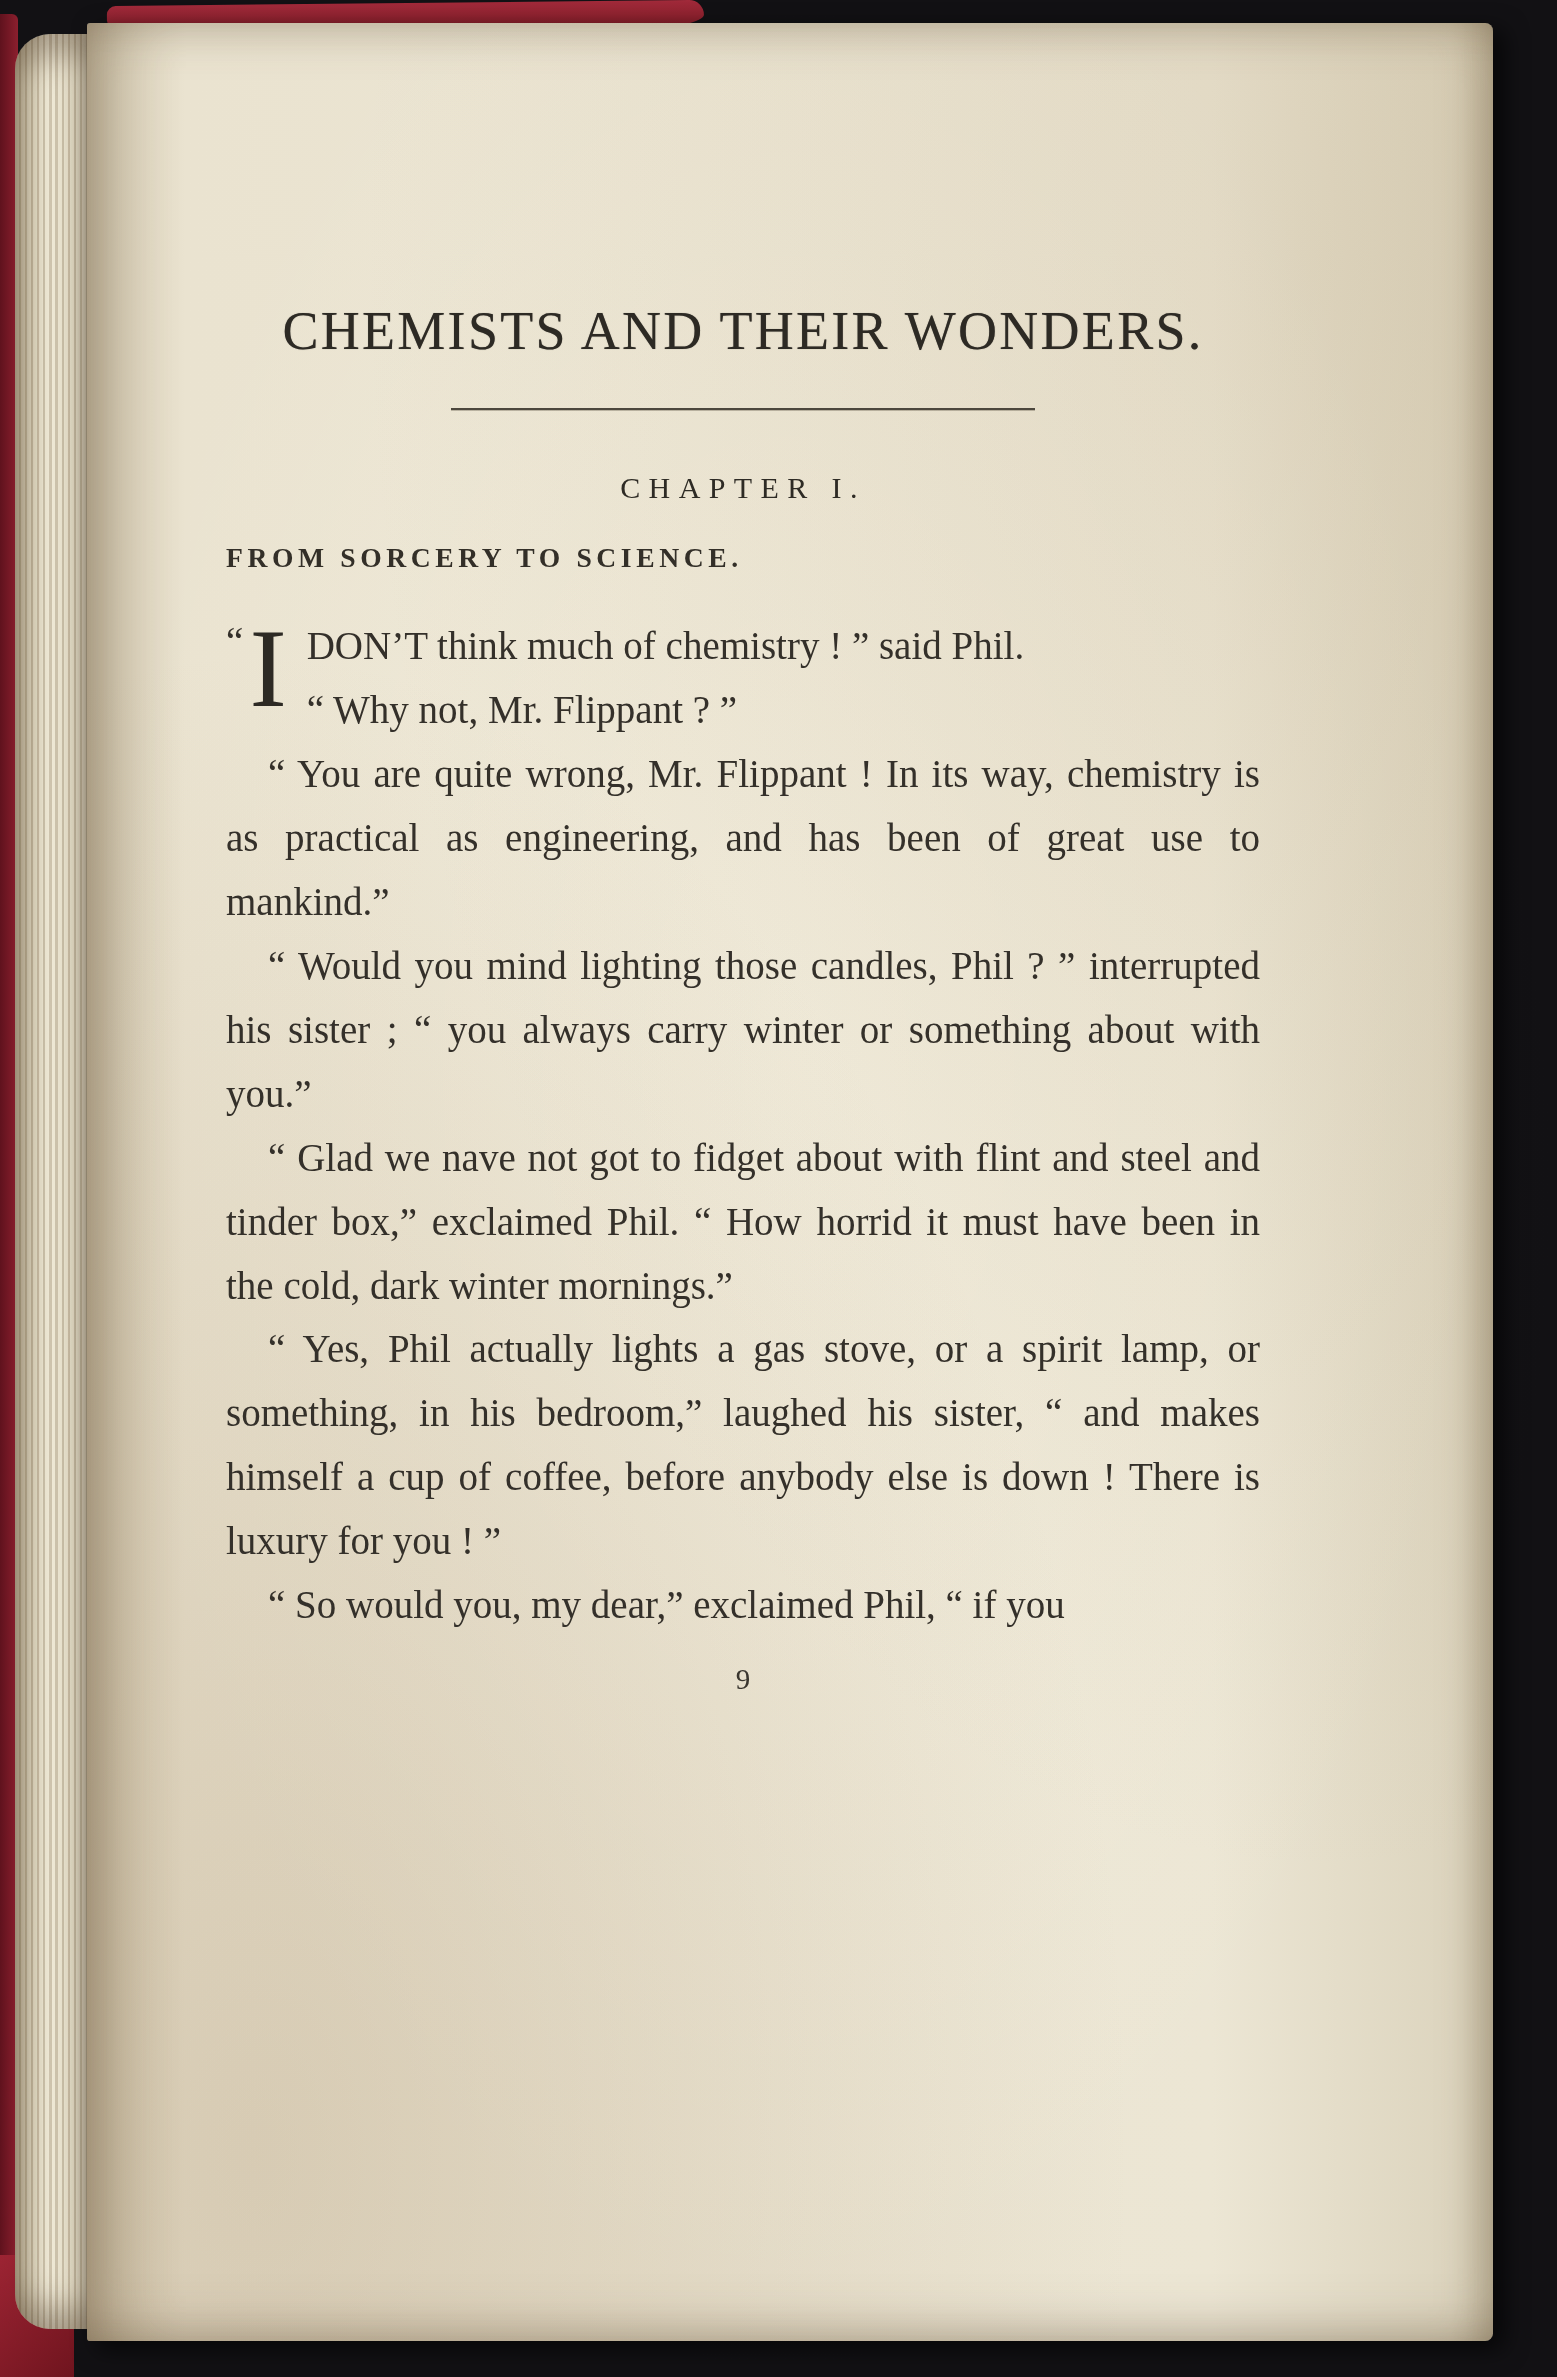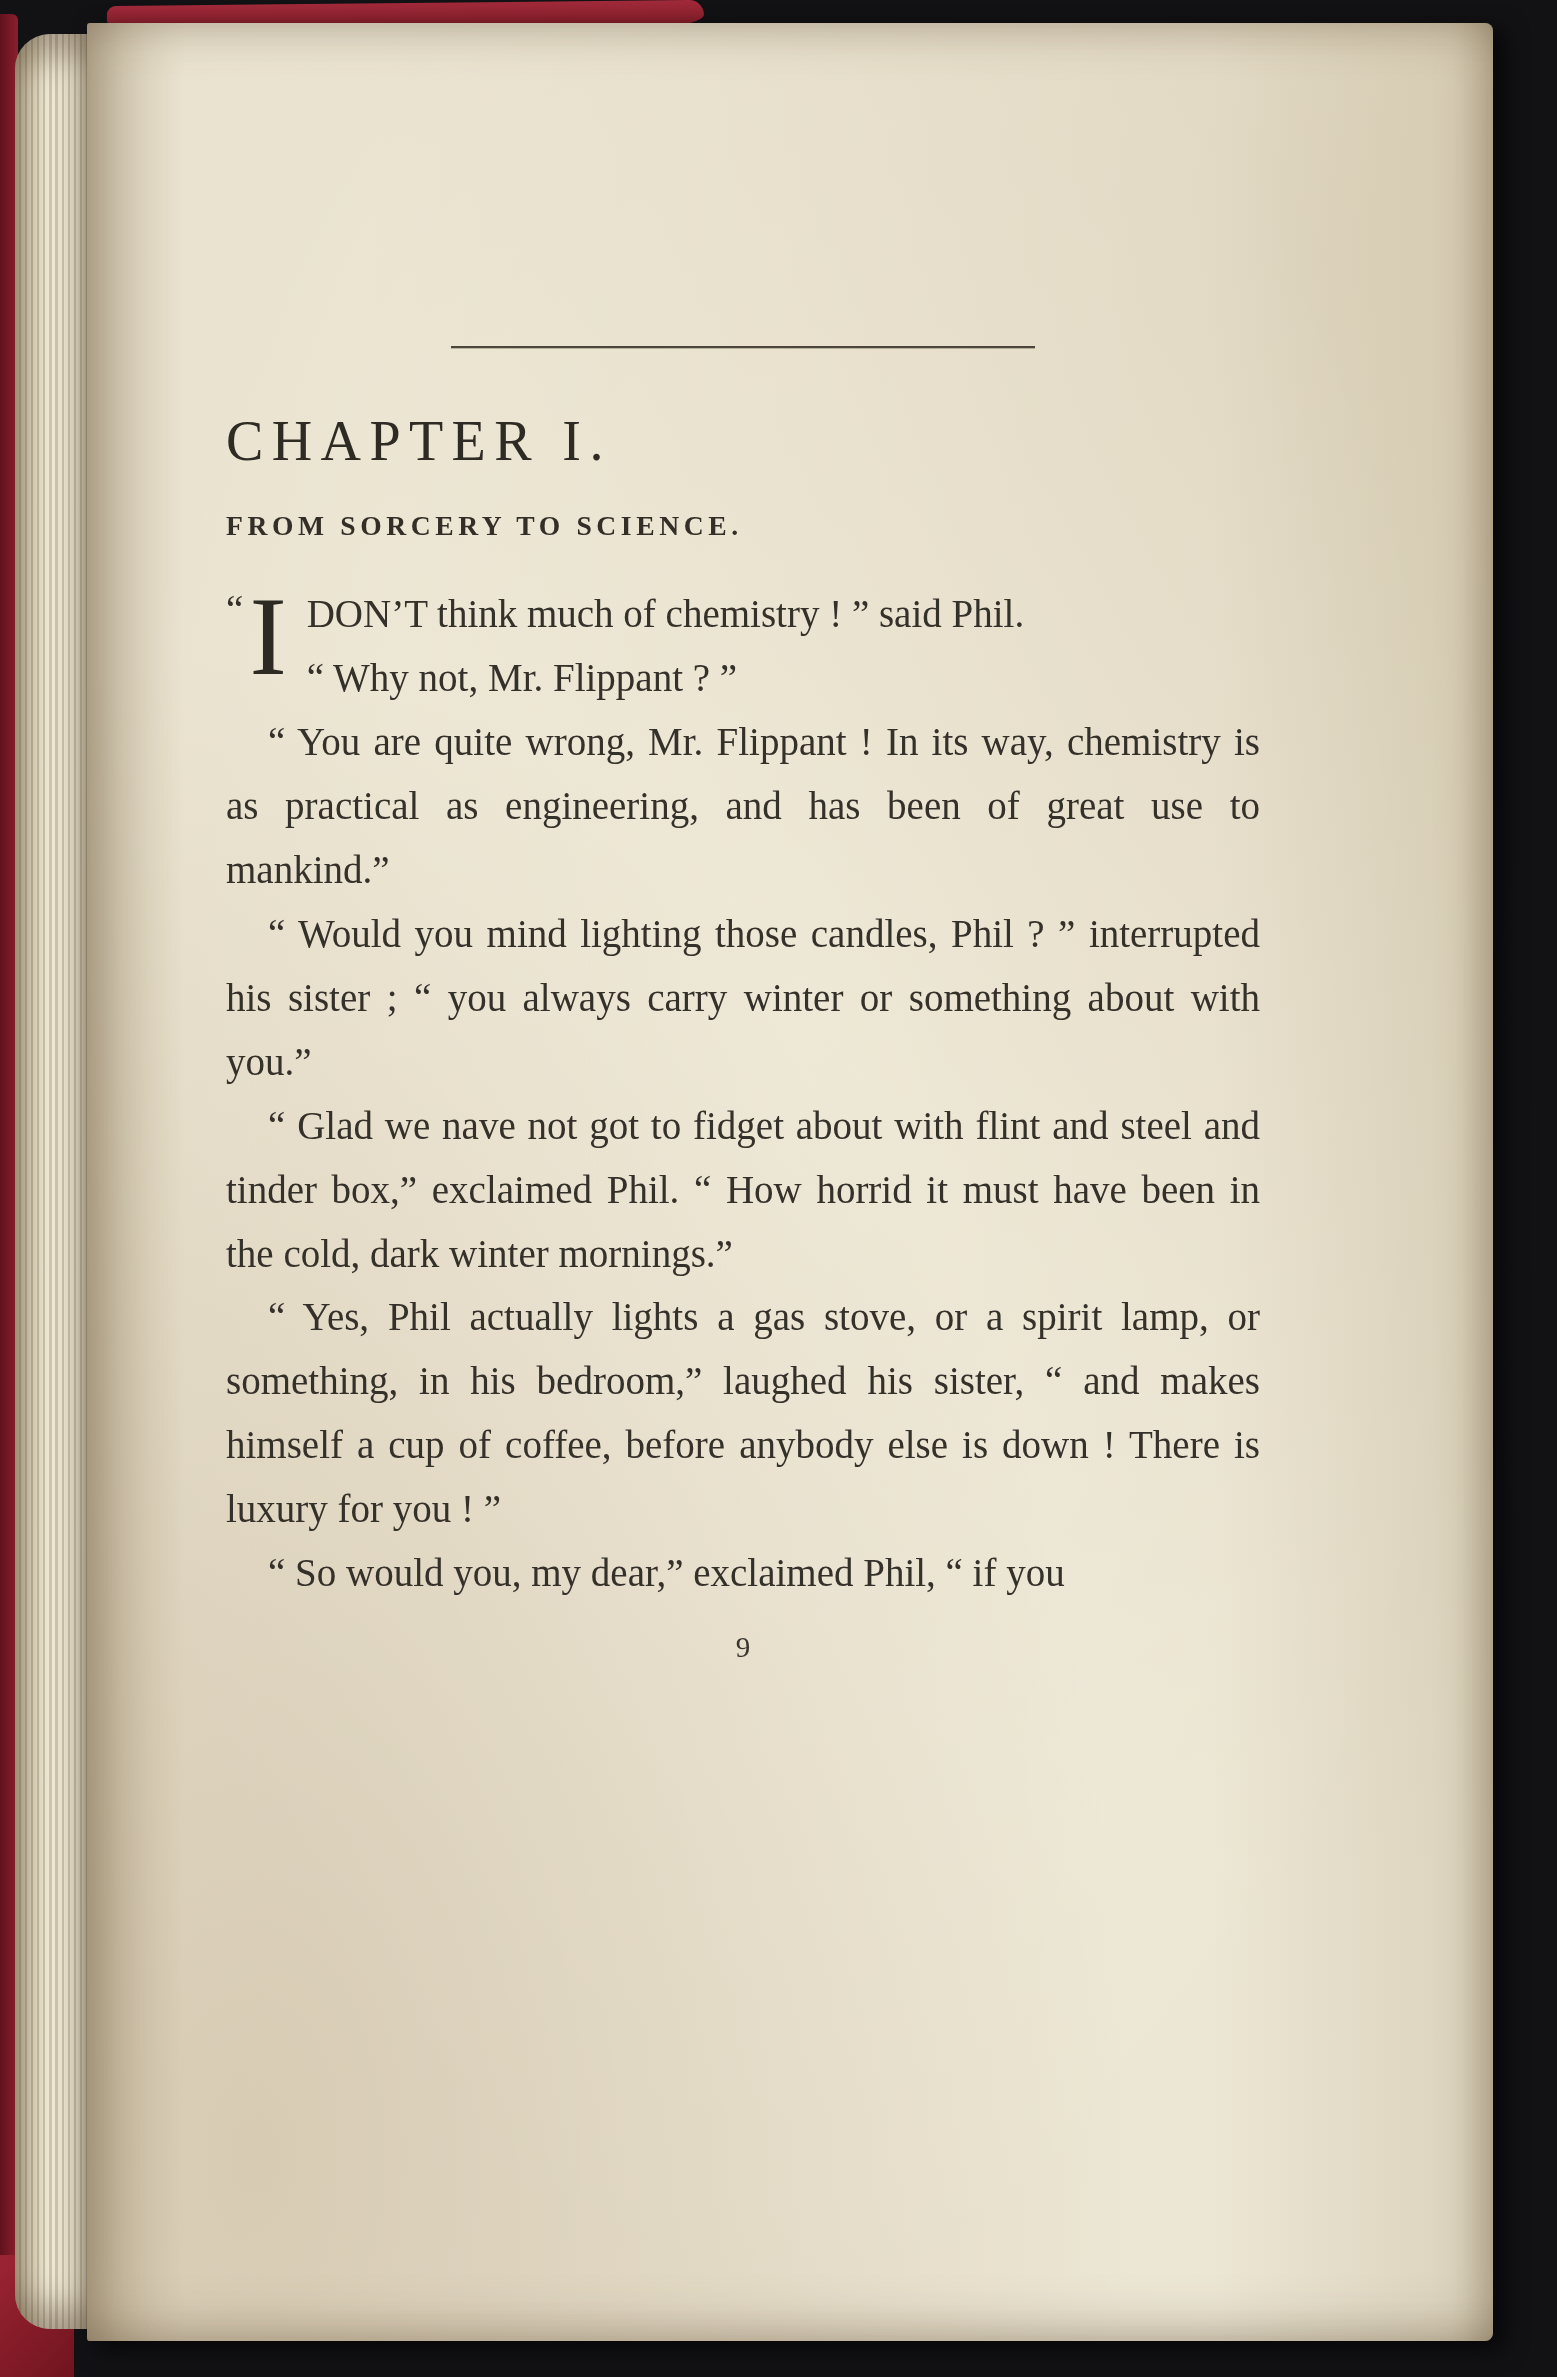--- a/index.html
+++ b/index.html
@@ -97,24 +97,24 @@
   .title-rule {
     width: 584px;
     margin: 46px auto 0 auto;
     border: 0;
     border-top: 2.3px solid #4c473d;
     box-shadow: 0 0.8px 0 rgba(80,70,55,0.4);
   }
 
   .chapter-heading {
     margin: 61px 0 0 0;
-    font-size: 56px;
+    font-size: 30px;
     font-weight: normal;
     letter-spacing: 8.4px;
-    text-align: left;
+    text-align: center;
     color: #2e2b25;
   }
 
   .section-heading {
     margin: 37px 0 0 0;
     font-size: 27.6px;
     font-weight: bold;
     letter-spacing: 4.6px;
     text-align: left;
     color: #332f28;
@@ -165,20 +165,21 @@
 <div class="photo">
 
   <div class="spine-left"></div>
   <div class="spine-top"></div>
   <div class="spine-corner"></div>
   <div class="page-edges"></div>
 
   <div class="page">
     <div class="content">
 
+      <h1 class="book-title">CHEMISTS AND THEIR WONDERS.</h1>
 
       <hr class="title-rule">
 
       <h2 class="chapter-heading">CHAPTER I.</h2>
 
       <h3 class="section-heading">FROM SORCERY TO SCIENCE.</h3>
 
       <div class="body-text">
 
         <p class="first-para"><span class="lead-quote">“</span><span class="drop-cap">I</span><span>DON’T think much of chemistry ! ” said Phil.

